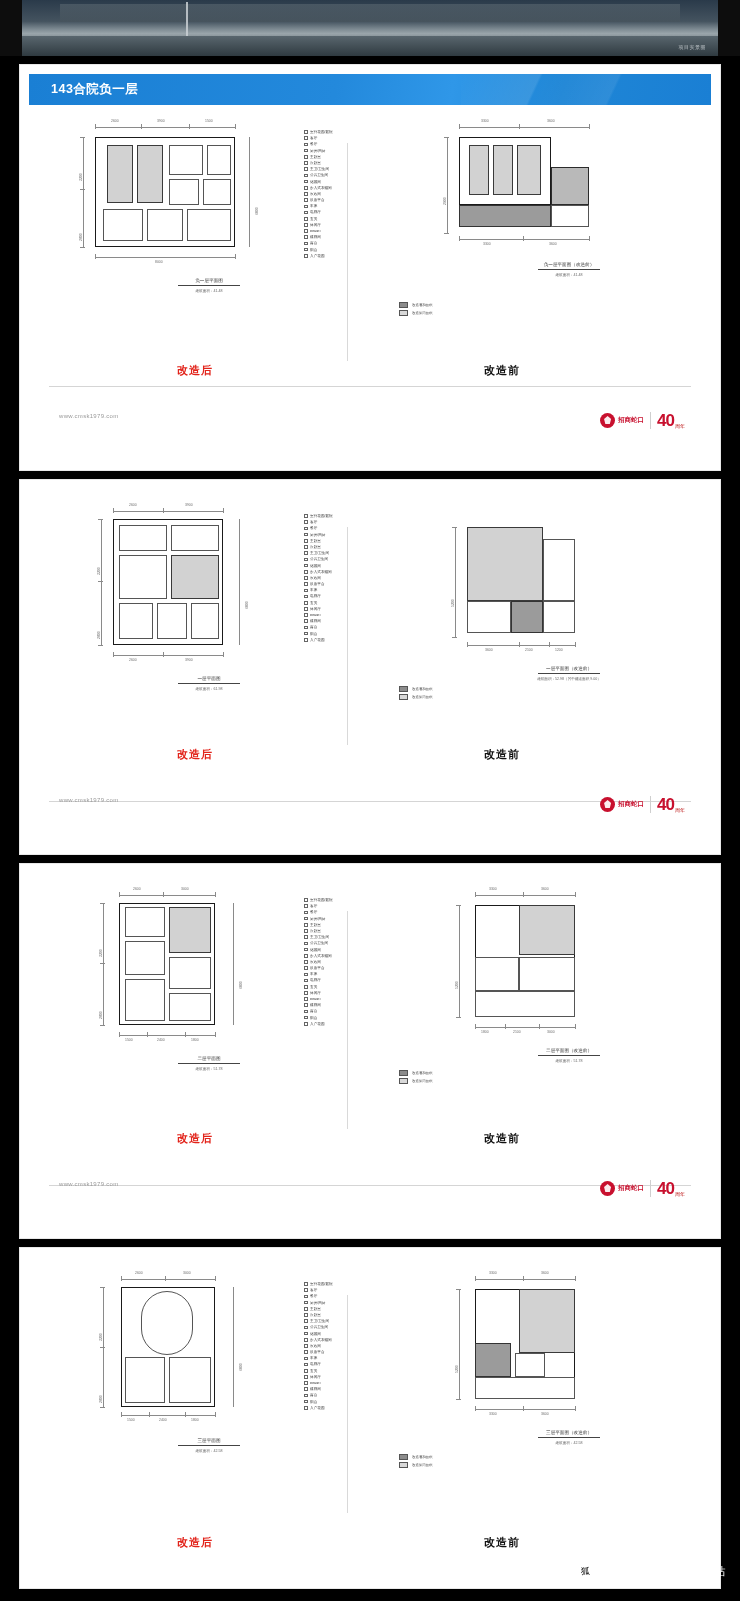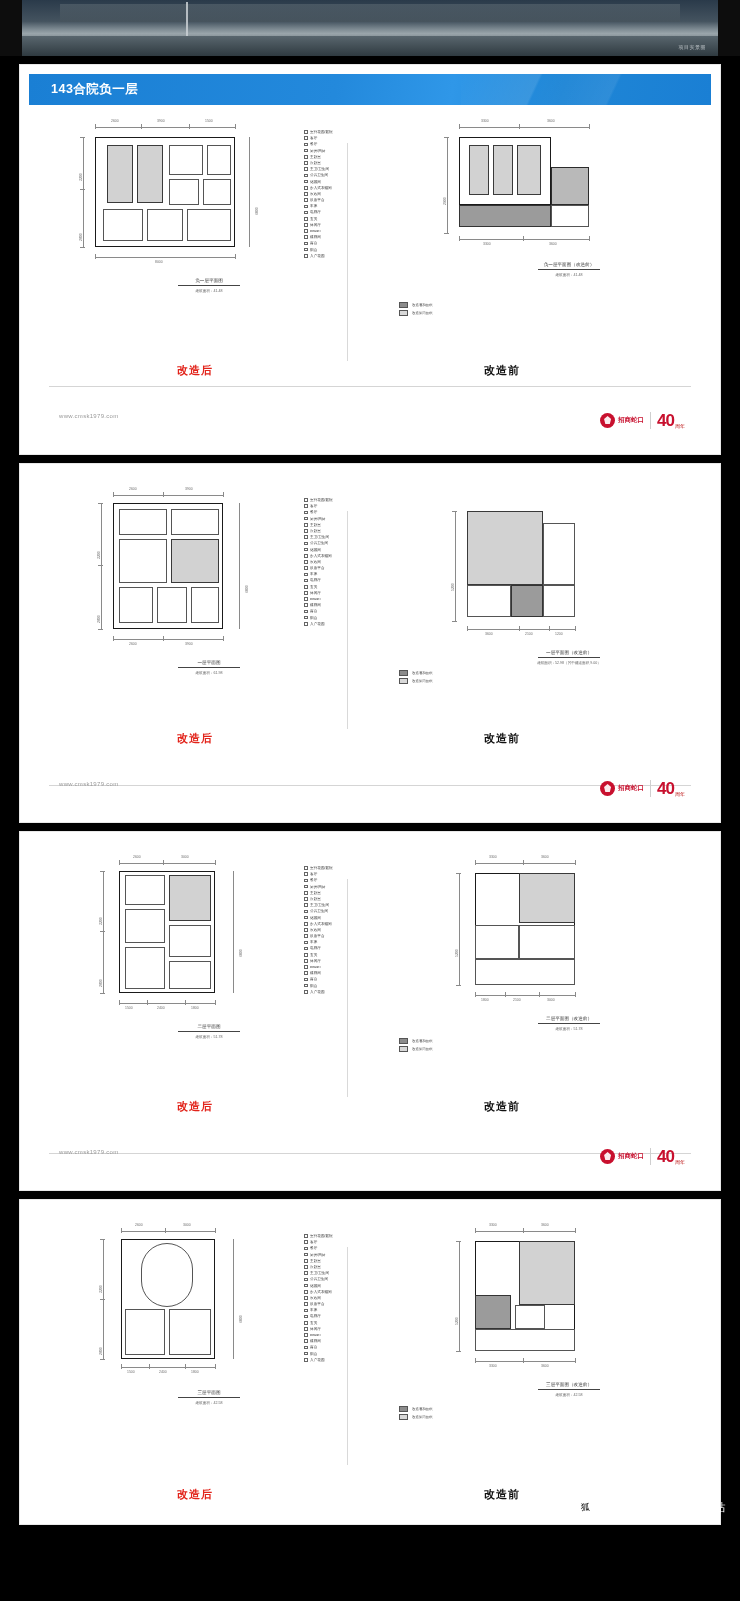--- a/index.html
+++ b/index.html
@@ -47,21 +47,21 @@
   .photo-band .caption {
     position: absolute; right: 34px; bottom: 6px;
     color: #d8dde0; font-size: 5px; letter-spacing: .5px; opacity: .8;
   }
   
   .sheet {
     background: #fff;
     margin: 8px 19px;
     width: 702px;
     position: relative;
-    padding-bottom: 6px;
+    padding-bottom: 22px;
     border: 1px solid #e8e8e8;
   }
   .sheet-inner {
     margin: 9px;
     position: relative;
   }
   .banner {
     height: 31px;
     background: linear-gradient(100deg, #1a7fd4 0%, #2389dc 45%, #2f97e8 62%, #1f86d6 78%, #1a7fd4 100%);
     position: relative;

